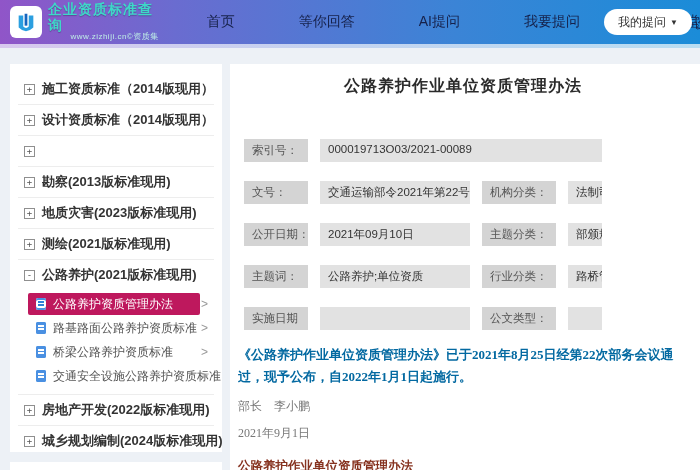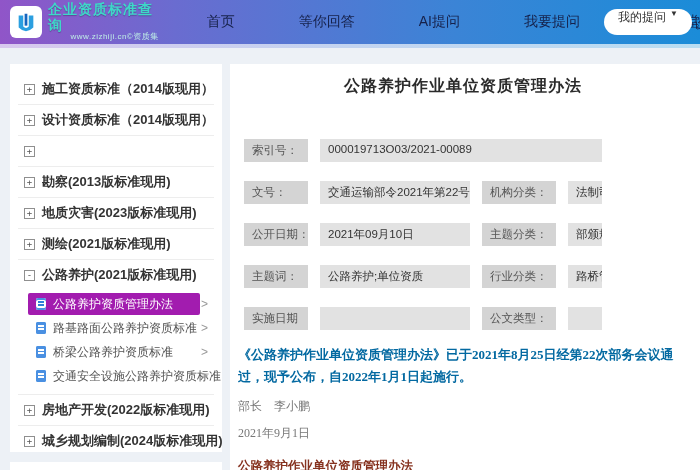--- a/index.html
+++ b/index.html
@@ -27,21 +27,21 @@
     flex:0 0 auto;
   }
   .logo-text-block { display:flex; flex-direction:column; line-height:1.1; }
   .logo-title { font-size:14px; font-weight:bold; color:#3ed8c8; letter-spacing:1px; text-shadow:0 1px 1px rgba(0,0,0,.25); }
   .logo-subtitle { font-size:8px; color:#bfeee6; letter-spacing:.5px;text-align:right; }
   .nav { display:flex; align-items:center; margin-left:48px; gap:64px; }
   .nav-item { font-size:14px; color:#16214a; cursor:pointer; white-space:nowrap; }
   .user-pill {
     position:absolute; right:8px; top:9px; height:26px;
     background:#fff; border-radius:13px; padding:0 14px;
-    display:flex; align-items:flex-start; gap:4px; font-size:12px; color:#333;
+    display:flex; align-items:center; gap:4px; font-size:12px; color:#333;
     cursor:pointer;
   }
   .user-pill .caret { font-size:8px; color:#333; }
   .edge-partial { position:absolute; left:694px; top:15px; font-size:13px; color:#16214a; white-space:nowrap; }
   
   .sidebar {
     position:absolute; left:10px; top:64px; width:212px; height:388px;
     background:#fff; padding:10px 0 0 0;
   }
   .sidebar-bottom-panel {
@@ -66,21 +66,21 @@
   .side-label { font-size:13px; font-weight:bold; color:#333; white-space:nowrap; }
   .submenu { padding:2px 0 6px 0; }
   .subitem {
     height:24px; display:flex; align-items:center; position:relative;
     padding-left:10px; cursor:pointer;
   }
   .subitem-pill {
     flex:1; height:22px; display:flex; align-items:center; gap:7px;
     padding-left:8px; margin-right:14px; border-radius:2px;
   }
-  .subitem-pill.selected { background:#a21caf; }
+  .subitem-pill.selected { background:#be185d; }
   .doc-icon {
     width:10px; height:12px; border-radius:2px; flex:0 0 auto;
     background:#4a90e2;
     box-shadow:inset 0 -2px 0 #4a90e2, inset 0 2px 0 #4a90e2;
     position:relative;
   }
   .doc-icon::after {
     content:""; position:absolute; left:2px; top:3px; width:6px; height:1.5px;
     background:#fff; box-shadow:0 3px 0 #fff;
   }

